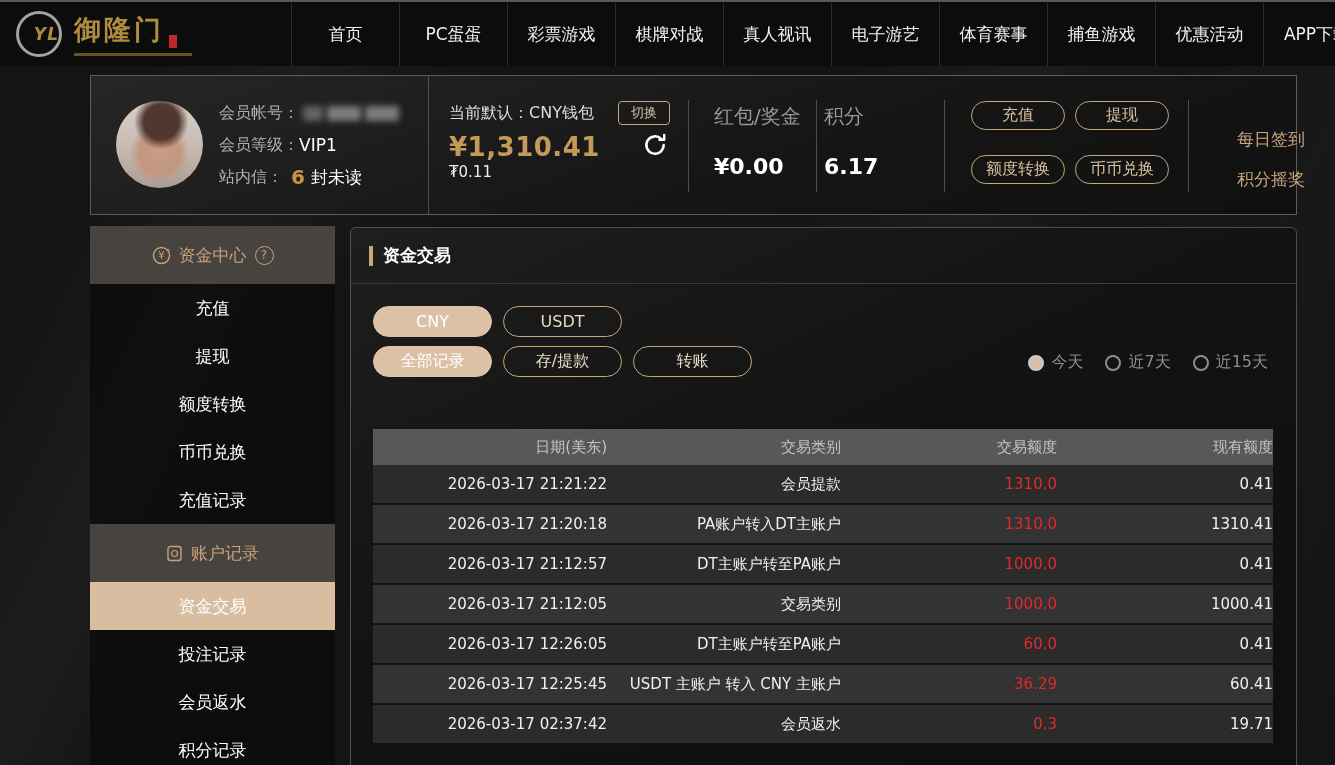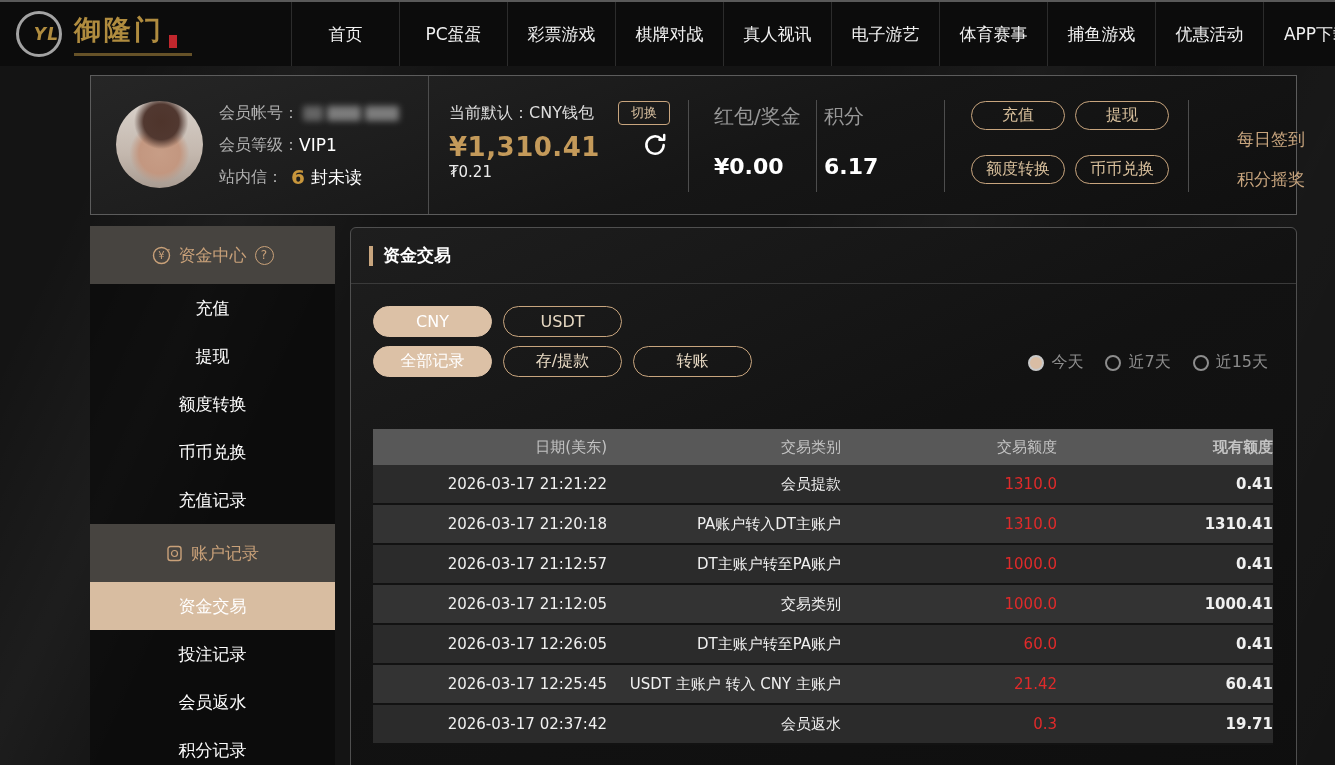--- a/index.html
+++ b/index.html
@@ -104,21 +104,21 @@
   .tab-pill.active { background:#dcc1a6; border-color:#dcc1a6; color:#fff; }
 
   .radios { position:absolute; right:28px; top:124px; display:flex; gap:22px; align-items:center; }
   .radio-opt { display:flex; align-items:center; gap:7px; color:#8d8d8d; font-size:16px; cursor:pointer; }
   .radio-dot { width:16px; height:16px; border-radius:50%; border:2px solid #8d8d8d; }
   .radio-opt.selected .radio-dot { background:#d9bda4; border-color:#c9c9c9; }
 
   .table { position:absolute; left:22px; top:201px; width:900px; }
   .thead { display:flex; height:36px; background:#585858; color:#c3c3c3; font-size:15px; align-items:center; }
   .th, .td { text-align:right; }
-  .c1 { width:26%; } .c2 { width:26%; } .c3 { width:24%; } .c4 { width:24%;font-weight:bold; }
+  .c1 { width:26%; } .c2 { width:26%; } .c3 { width:24%; } .c4 { width:24%; }
   .tr { display:flex; height:40px; align-items:center; color:#f0f0f0; font-size:15px;
     border-bottom:2px solid #121212; }
   .tr:nth-child(odd) { background:#2b2b2b; }
   .tr:nth-child(even) { background:#333333; }
   .td.red { color:#e02a2a; }
 </style>
 </head>
 <body>
 
 <div class="page">
@@ -173,21 +173,21 @@
         </div>
       </div>
     </div>
 
     <div class="up-wallet">
       <div class="wallet-top">
         <span>当前默认：CNY钱包</span>
         <button class="switch-btn">切换</button>
       </div>
       <div class="balance">¥1,310.41</div>
-      <div class="sub-balance">₮0.21</div>
+      <div class="sub-balance">₮0.11</div>
       <div class="refresh">
         <svg width="26" height="26" viewBox="0 0 24 24" fill="none" stroke="#ffffff" stroke-width="2.3" stroke-linecap="round" stroke-linejoin="round">
           <path d="M20 12a8 8 0 1 1-2.3-5.6"></path>
           <polyline points="20.5 2.8 20.5 7.2 16.1 7.2"></polyline>
         </svg>
       </div>
     </div>
 
     <div class="vdiv" style="left:597px"></div>
     <div class="vdiv" style="left:725px"></div>
@@ -309,21 +309,21 @@
           </div>
           <div class="tr">
             <div class="td c1">2026-03-17 12:26:05</div>
             <div class="td c2">DT主账户转至PA账户</div>
             <div class="td c3 red">60.0</div>
             <div class="td c4">0.41</div>
           </div>
           <div class="tr">
             <div class="td c1">2026-03-17 12:25:45</div>
             <div class="td c2">USDT 主账户 转入 CNY 主账户</div>
-            <div class="td c3 red">21.42</div>
+            <div class="td c3 red">36.29</div>
             <div class="td c4">60.41</div>
           </div>
           <div class="tr">
             <div class="td c1">2026-03-17 02:37:42</div>
             <div class="td c2">会员返水</div>
             <div class="td c3 red">0.3</div>
             <div class="td c4">19.71</div>
           </div>
         </div>
     </div>

